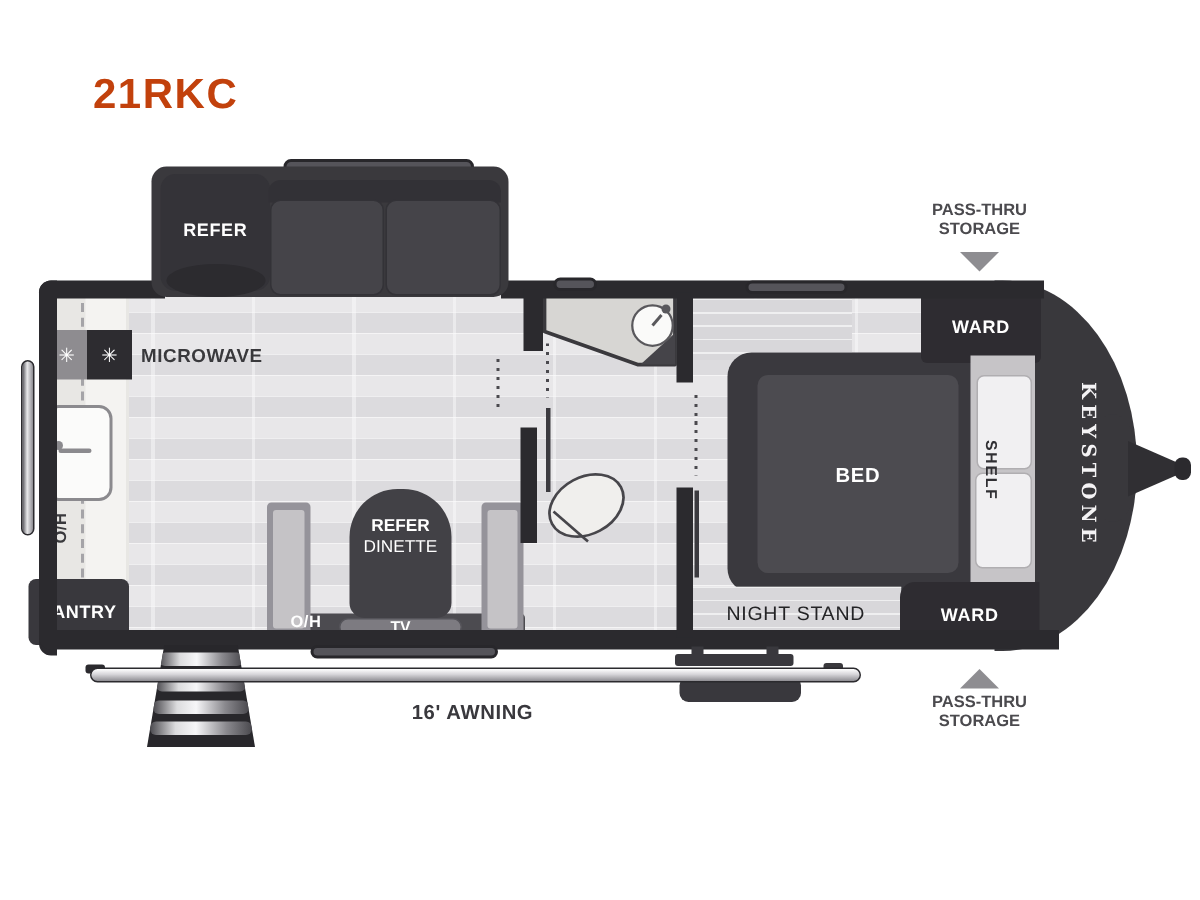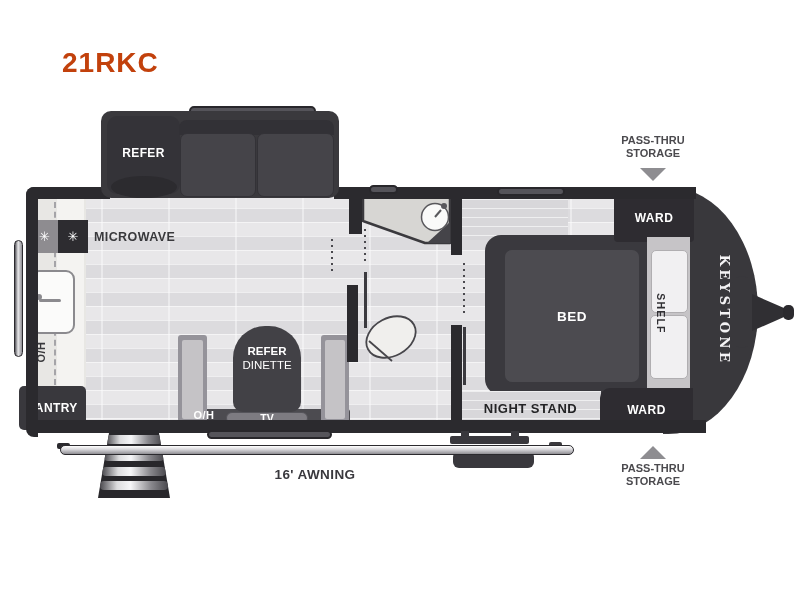--- a/index.html
+++ b/index.html
@@ -105,21 +105,21 @@
               display:flex;align-items:center;justify-content:center;text-align:center;">
     <span style="color:#fff;font-weight:700;font-size:13.5px;letter-spacing:.5px;">BED</span>
   </div>
   <div class="abs" style="left:647px;top:237px;width:43px;height:157px;background:#c6c4c7;z-index:4;"></div>
   <div class="abs" style="left:651px;top:250px;width:37px;height:63px;background:#f1f0f2;border:1.5px solid #b0aeb1;border-radius:5px;z-index:4;"></div>
   <div class="abs" style="left:650px;top:315px;width:38px;height:64px;background:#f1f0f2;border:1.5px solid #b0aeb1;border-radius:5px;z-index:4;"></div>
   <div class="lbl" style="left:611px;top:306px;width:100px;height:15px;transform:rotate(90deg);z-index:5;
               font-size:10.5px;color:#302f33;letter-spacing:1.2px;">SHELF</div>
   <div class="abs stripe-lite" style="left:460px;top:391px;width:141px;height:34px;border-radius:4px 0 0 4px;z-index:2;
               display:flex;align-items:center;justify-content:center;">
-    <span style="color:#242426;font-weight:700;font-size:13px;letter-spacing:.5px;">NIGHT STAND</span>
+    <span style="color:#242426;font-weight:400;font-size:13px;letter-spacing:.5px;">NIGHT STAND</span>
   </div>
   <div class="abs" style="left:600px;top:388px;width:93px;height:44px;background:#2e2c31;border-radius:10px 0 0 2px;z-index:4;
               display:flex;align-items:center;justify-content:center;">
     <span style="color:#fff;font-weight:700;font-size:12px;letter-spacing:.5px;">WARD</span>
   </div>
   <div class="abs dots" style="left:463px;top:263px;height:54px;z-index:2;"></div>
   <div class="abs doorleaf" style="left:463px;top:327px;height:58px;z-index:2;"></div>
 
   <div class="abs wall" style="left:26px;top:187px;width:84px;height:12px;border-radius:8px 0 0 0;z-index:5;"></div>
   <div class="abs wall" style="left:334px;top:187px;width:362px;height:12px;z-index:5;"></div>

